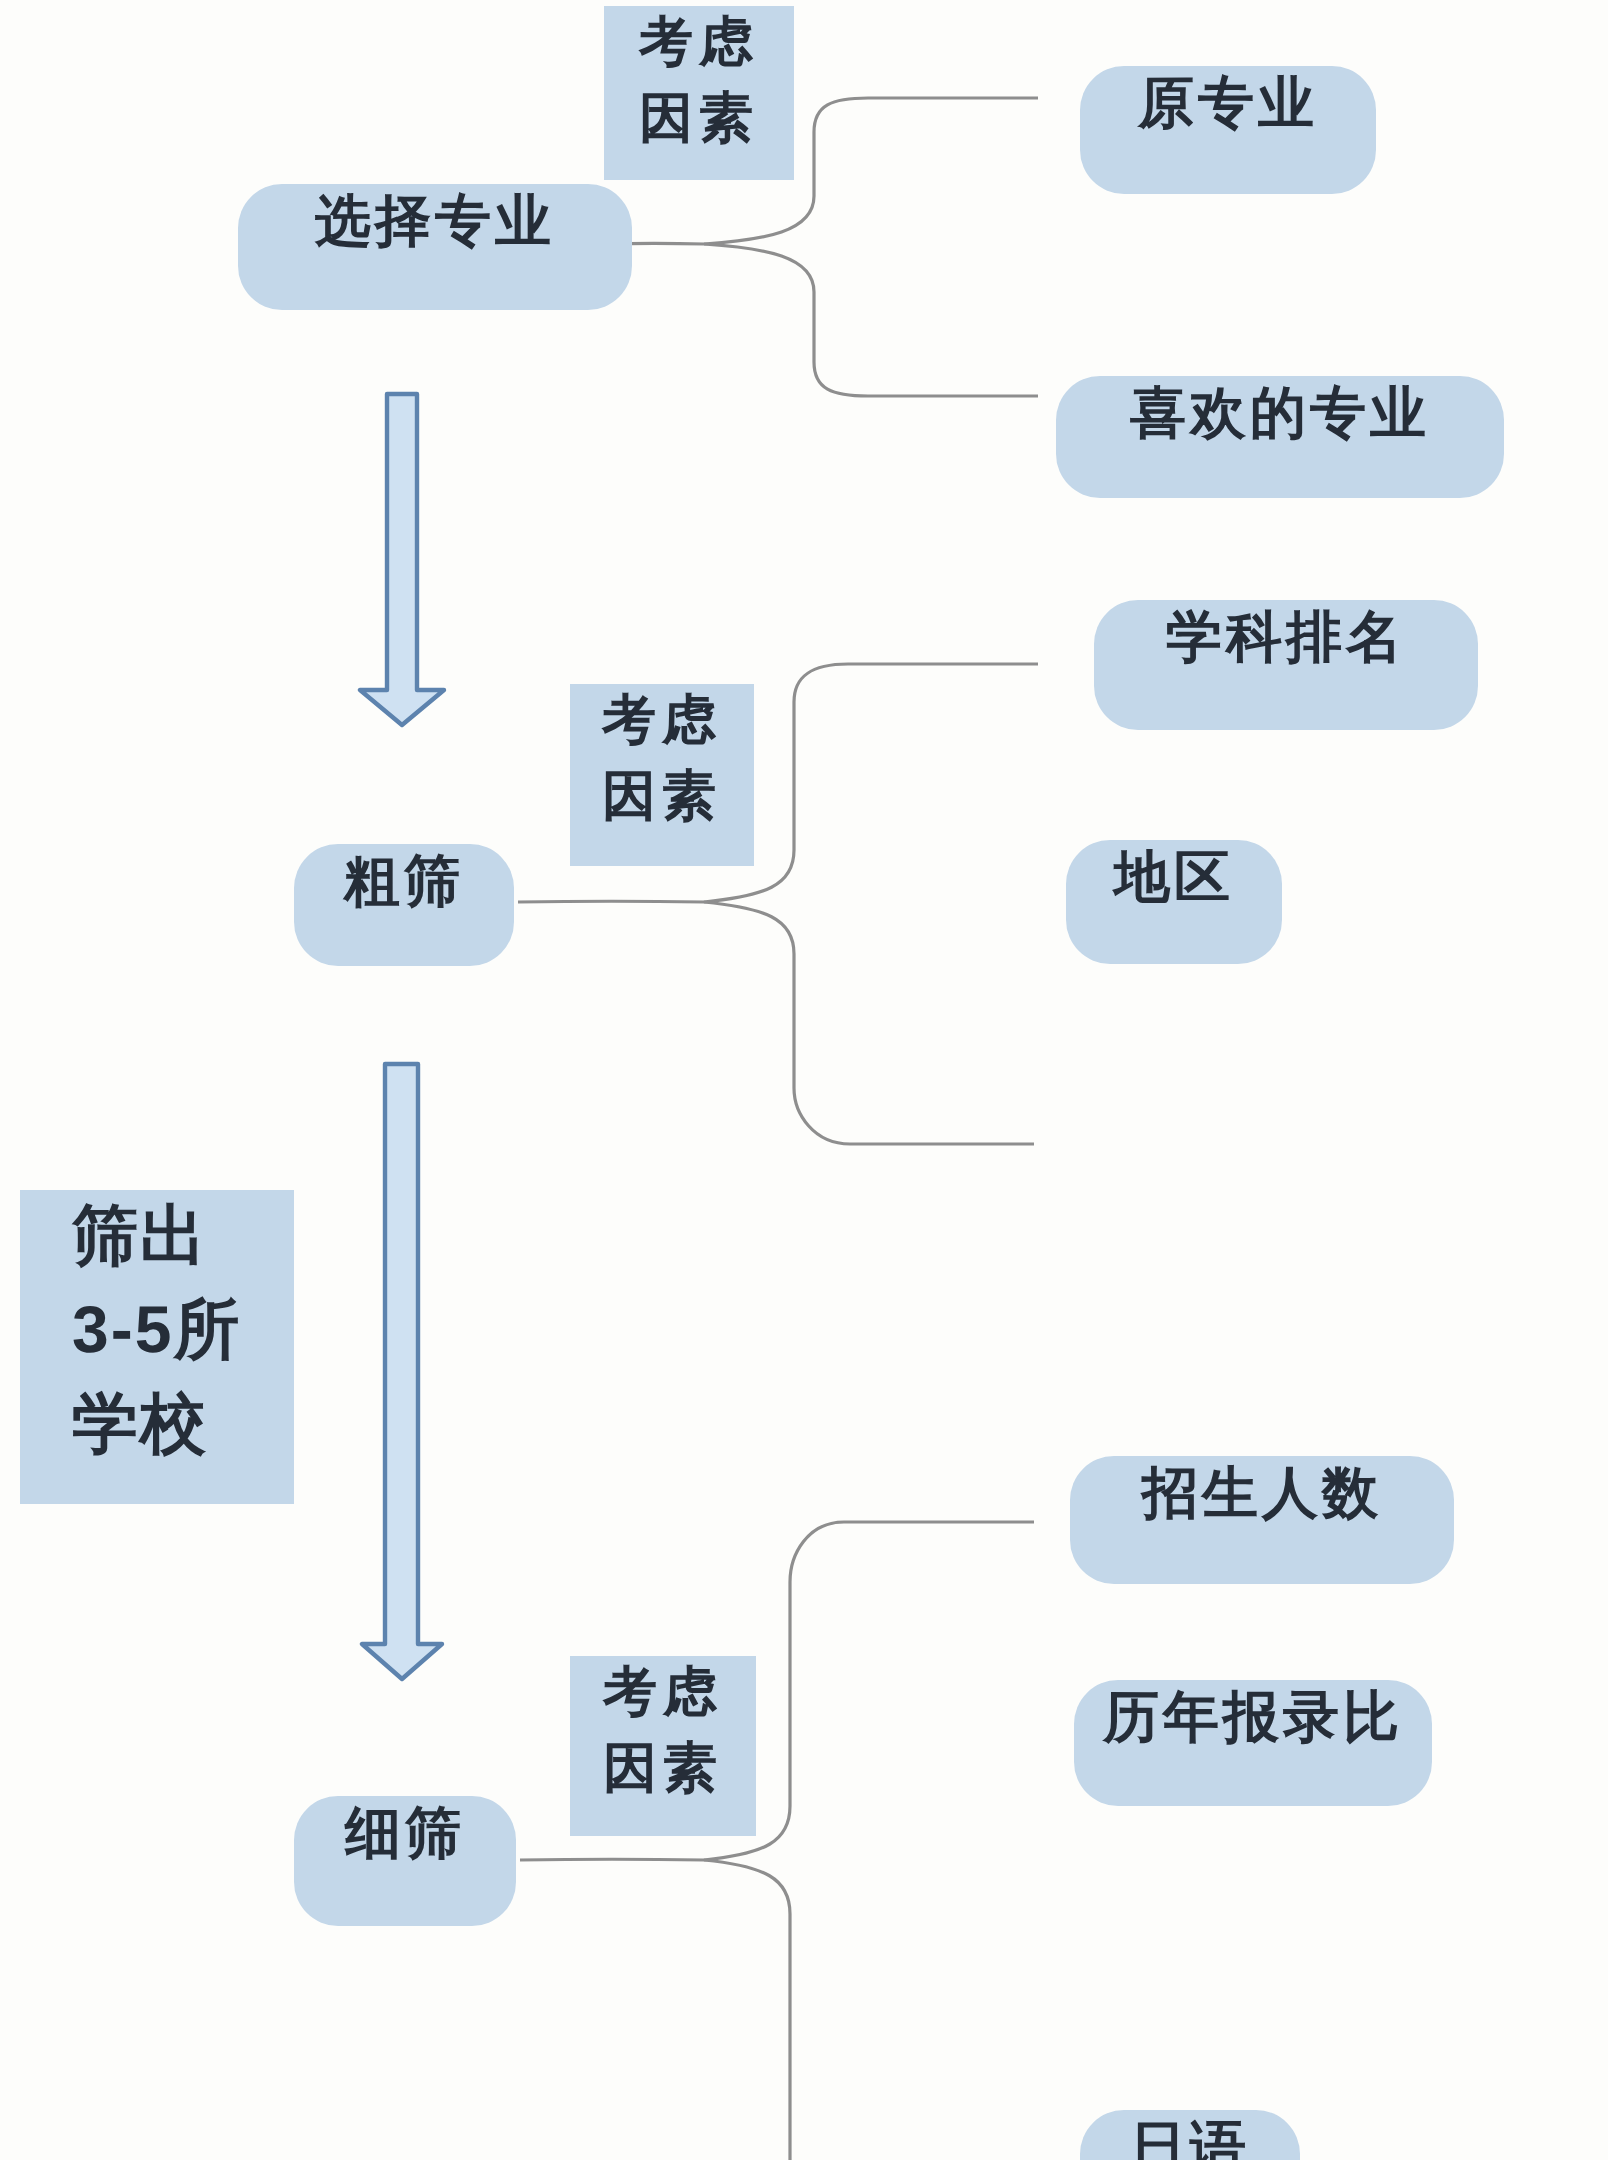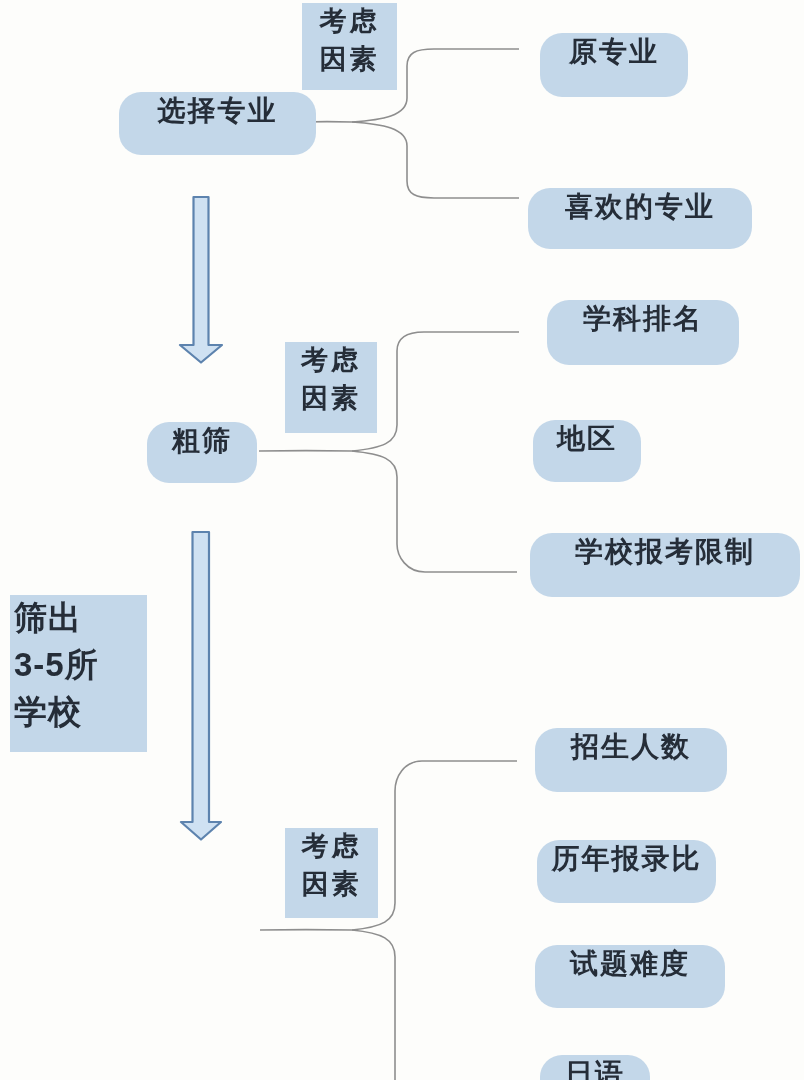--- a/index.html
+++ b/index.html
@@ -19,21 +19,21 @@
     display:flex;align-items:flex-start;justify-content:center;
     text-align:center;
     letter-spacing:2px;
     box-sizing:border-box;
   }
   .node.big{font-size:28px;border-radius:22px;}
   .node.consider{font-size:27px;line-height:1.4;letter-spacing:3px;}
   .node.note{
     font-size:33px;line-height:1.42;
     justify-content:flex-start;text-align:left;
-    padding-left:4px;letter-spacing:1px;
+    padding-left:26px;letter-spacing:1px;
   }
   .node.note .ln{display:block;}
   .consider .ln{display:block;}
   svg{display:block;}
   .conn{fill:none;stroke:var(--connector,#8e8e8e);stroke-width:1.6;}
   .arrow{
     fill:var(--arrow-fill,#cfe1f2);
     stroke:var(--arrow-stroke,#5d83ae);
     stroke-width:2.2;stroke-linejoin:round;
   }
@@ -87,39 +87,38 @@
       <span class="ln">因素</span>
     </div>
   </div>
 
   <div class="node big" style="left:147px;top:422px;width:110px;height:61px;">粗筛</div>
 
   <div class="node big" style="left:535px;top:300px;width:192px;height:65px;margin-left:12px;">学科排名</div>
 
   <div class="node big" style="left:533px;top:420px;width:108px;height:62px;">地区</div>
 
-  <div class="node big" style="left:530px;top:533px;width:270px;height:64px;">学校报考限制</div>
 
   <div class="node note" style="left:10px;top:595px;width:137px;height:157px;">
     <div>
       <span class="ln">筛出</span>
       <span class="ln">3-5所</span>
       <span class="ln">学校</span>
     </div>
   </div>
 
   <div class="node consider" style="left:285px;top:828px;width:93px;height:90px;">
     <div>
       <span class="ln">考虑</span>
       <span class="ln">因素</span>
     </div>
   </div>
 
+  <div class="node big" style="left:147px;top:898px;width:111px;height:65px;">细筛</div>
 
   <div class="node big" style="left:535px;top:728px;width:192px;height:64px;">招生人数</div>
 
   <div class="node big" style="left:537px;top:840px;width:179px;height:63px;">历年报录比</div>
 
-  <div class="node big" style="left:535px;top:945px;width:190px;height:63px;">试题难度</div>
 
   <div class="node big" style="left:540px;top:1055px;width:110px;height:60px;">日语</div>
 
 </div>
 
 </body></html>

